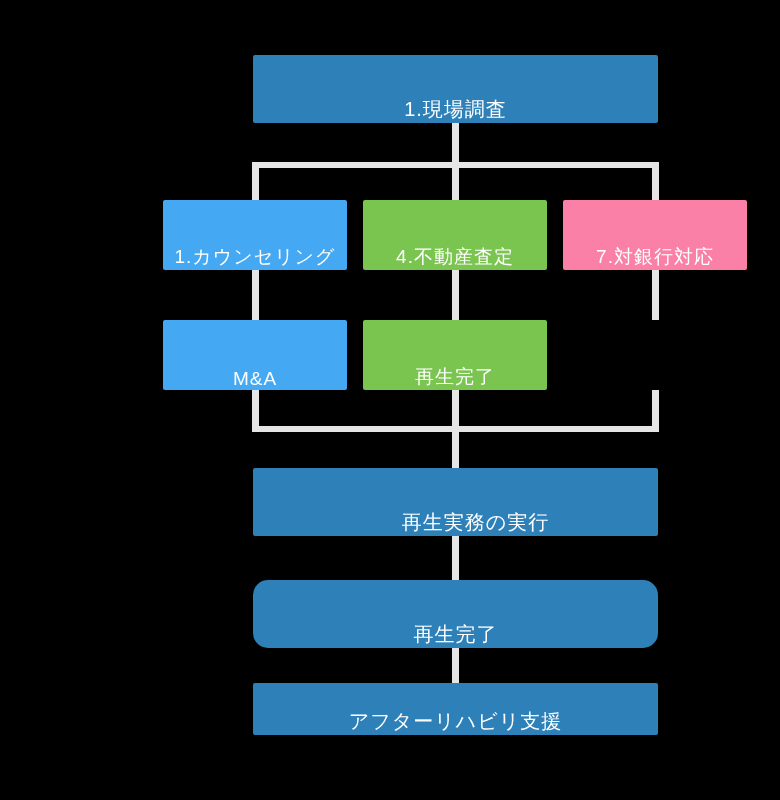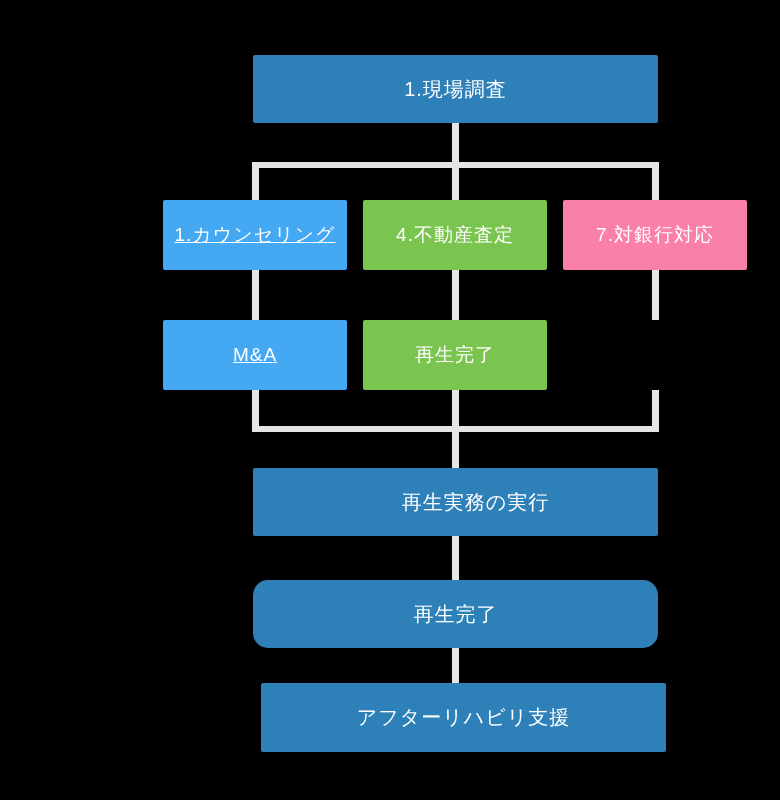--- a/index.html
+++ b/index.html
@@ -11,52 +11,52 @@
     position: relative;
     width: 780px;
     height: 800px;
     background: var(--bg, #000000);
     overflow: hidden;
     font-family: "Liberation Sans", "DejaVu Sans", sans-serif;
   }
   .box {
     position: absolute;
     display: flex;
-    align-items: center;
+    align-items: flex-end;
     justify-content: center;
     color: var(--text, #ffffff);
     font-size: 20px;
     letter-spacing: 1px;
     white-space: nowrap;
     border-radius: 2px;
     box-sizing: border-box;
   }
   .wide {
     left: 253px;
     width: 405px;
     height: 68px;
     background: var(--dark-blue, #2E80B9);
   }
   .cell {
     width: 184px;
     height: 70px;
     font-size: 19px;
   }
-  .c-blue  { background: var(--bright-blue, #45A8F2); text-decoration: underline; }
+  .c-blue  { background: var(--bright-blue, #45A8F2); }
   .c-green { background: var(--green, #7AC450); }
   .c-pink  { background: var(--pink, #FA80A8); }
   .col-l { left: 163px; }
   .col-m { left: 363px; }
   .col-r { left: 563px; }
   .row-step { top: 200px; }
   .row-sub  { top: 320px; }
   .top-box { top: 55px; gap: 68px; }
   .exec-box { top: 468px; padding-left: 40px; }
   .complete-box { top: 580px; border-radius: 15px; }
-  .after-box { top: 683px; height: 69px; margin-left: 8px; }
+  .after-box { top: 683px; height: 52px; }
   .conn {
     position: absolute;
     background: var(--connector, #E5E5E5);
   }
   .conn.v { width: 7px; }
   .conn.h { height: 6px; left: 252px; width: 406px; }
   .vx-l { left: 252px; }
   .vx-m { left: 452px; }
   .vx-r { left: 652px; }
 </style>

